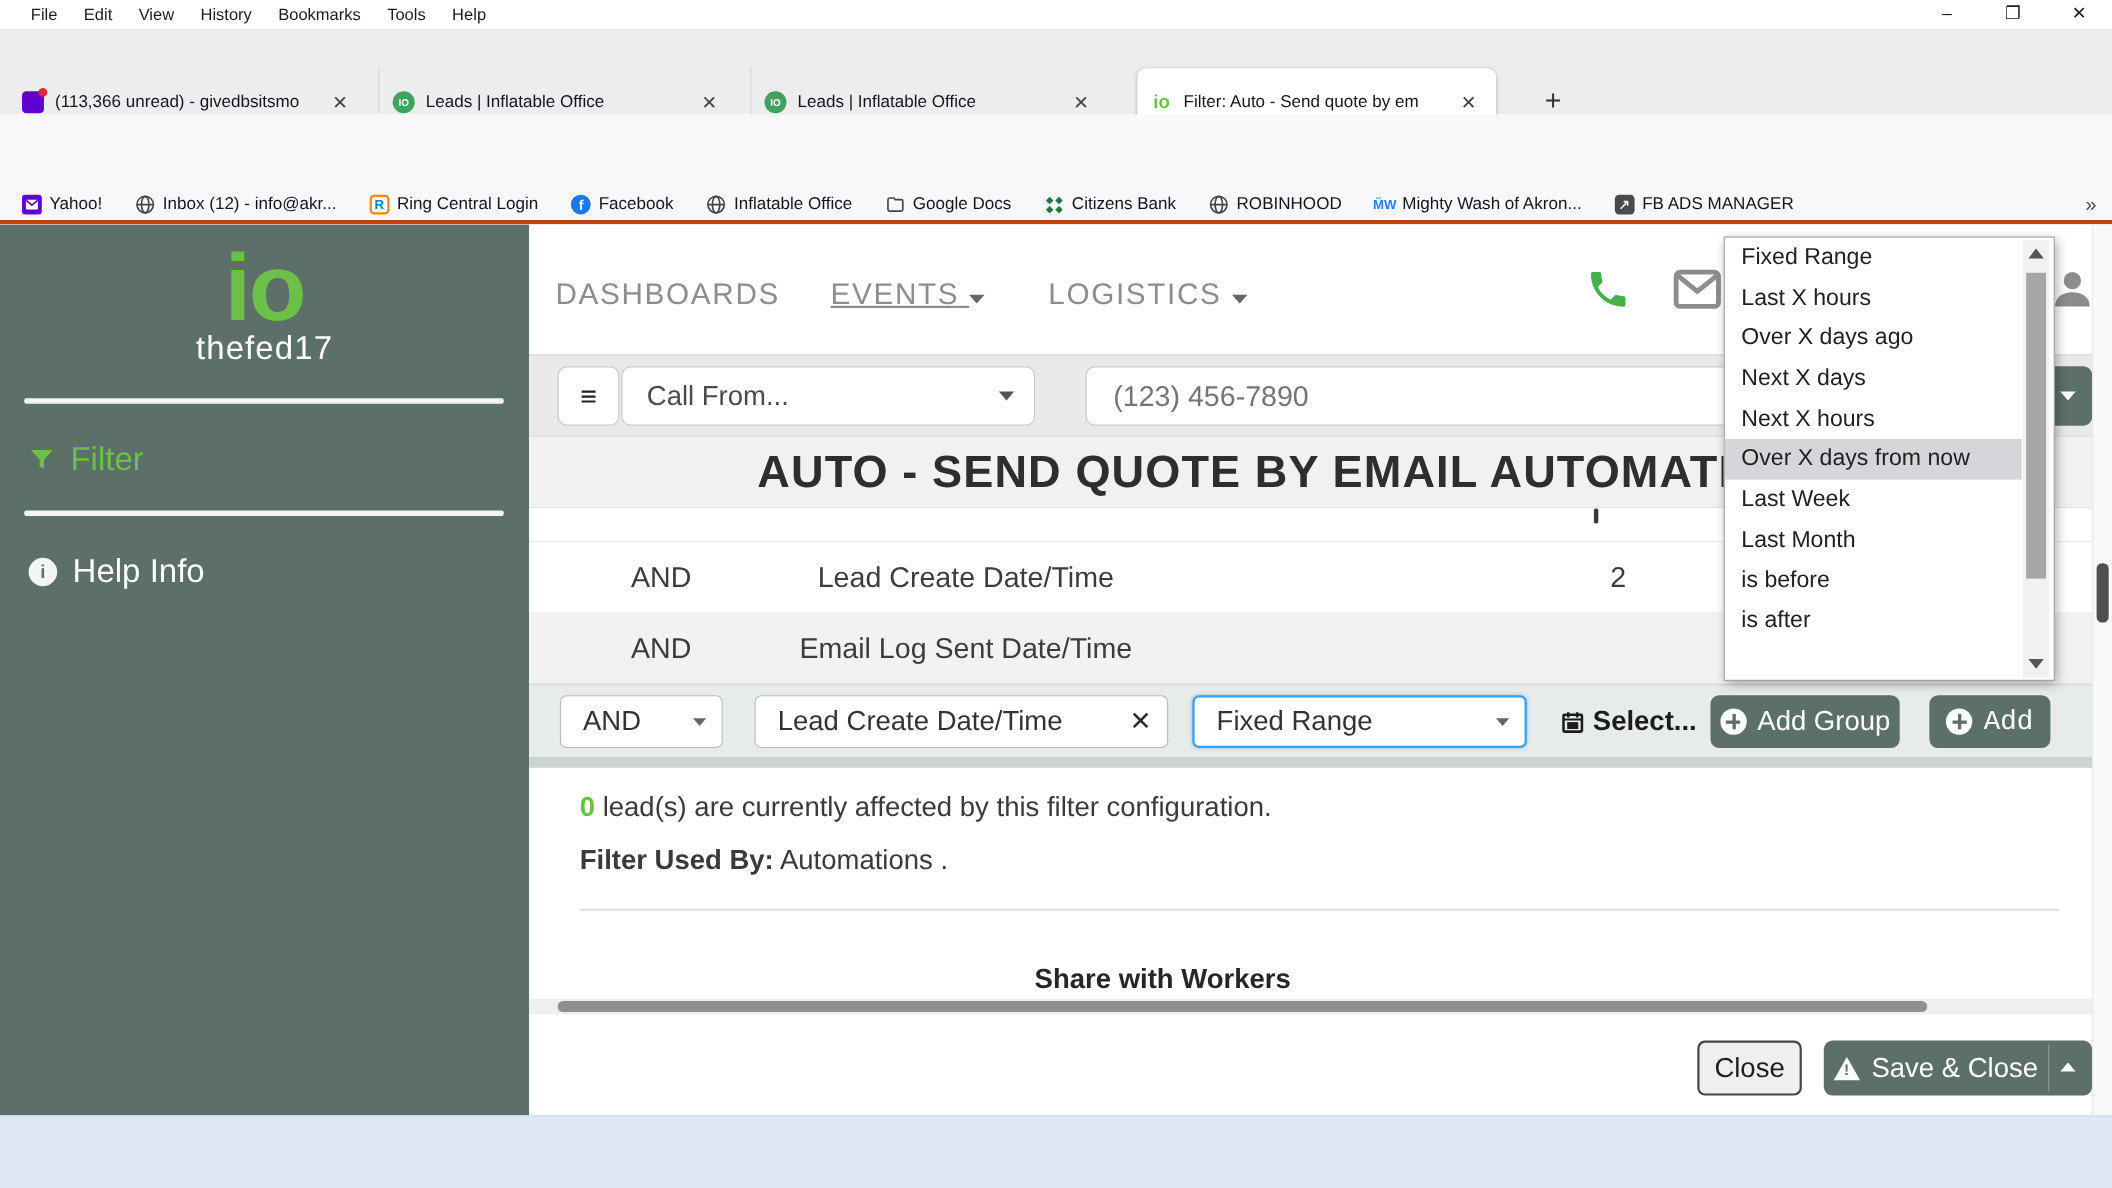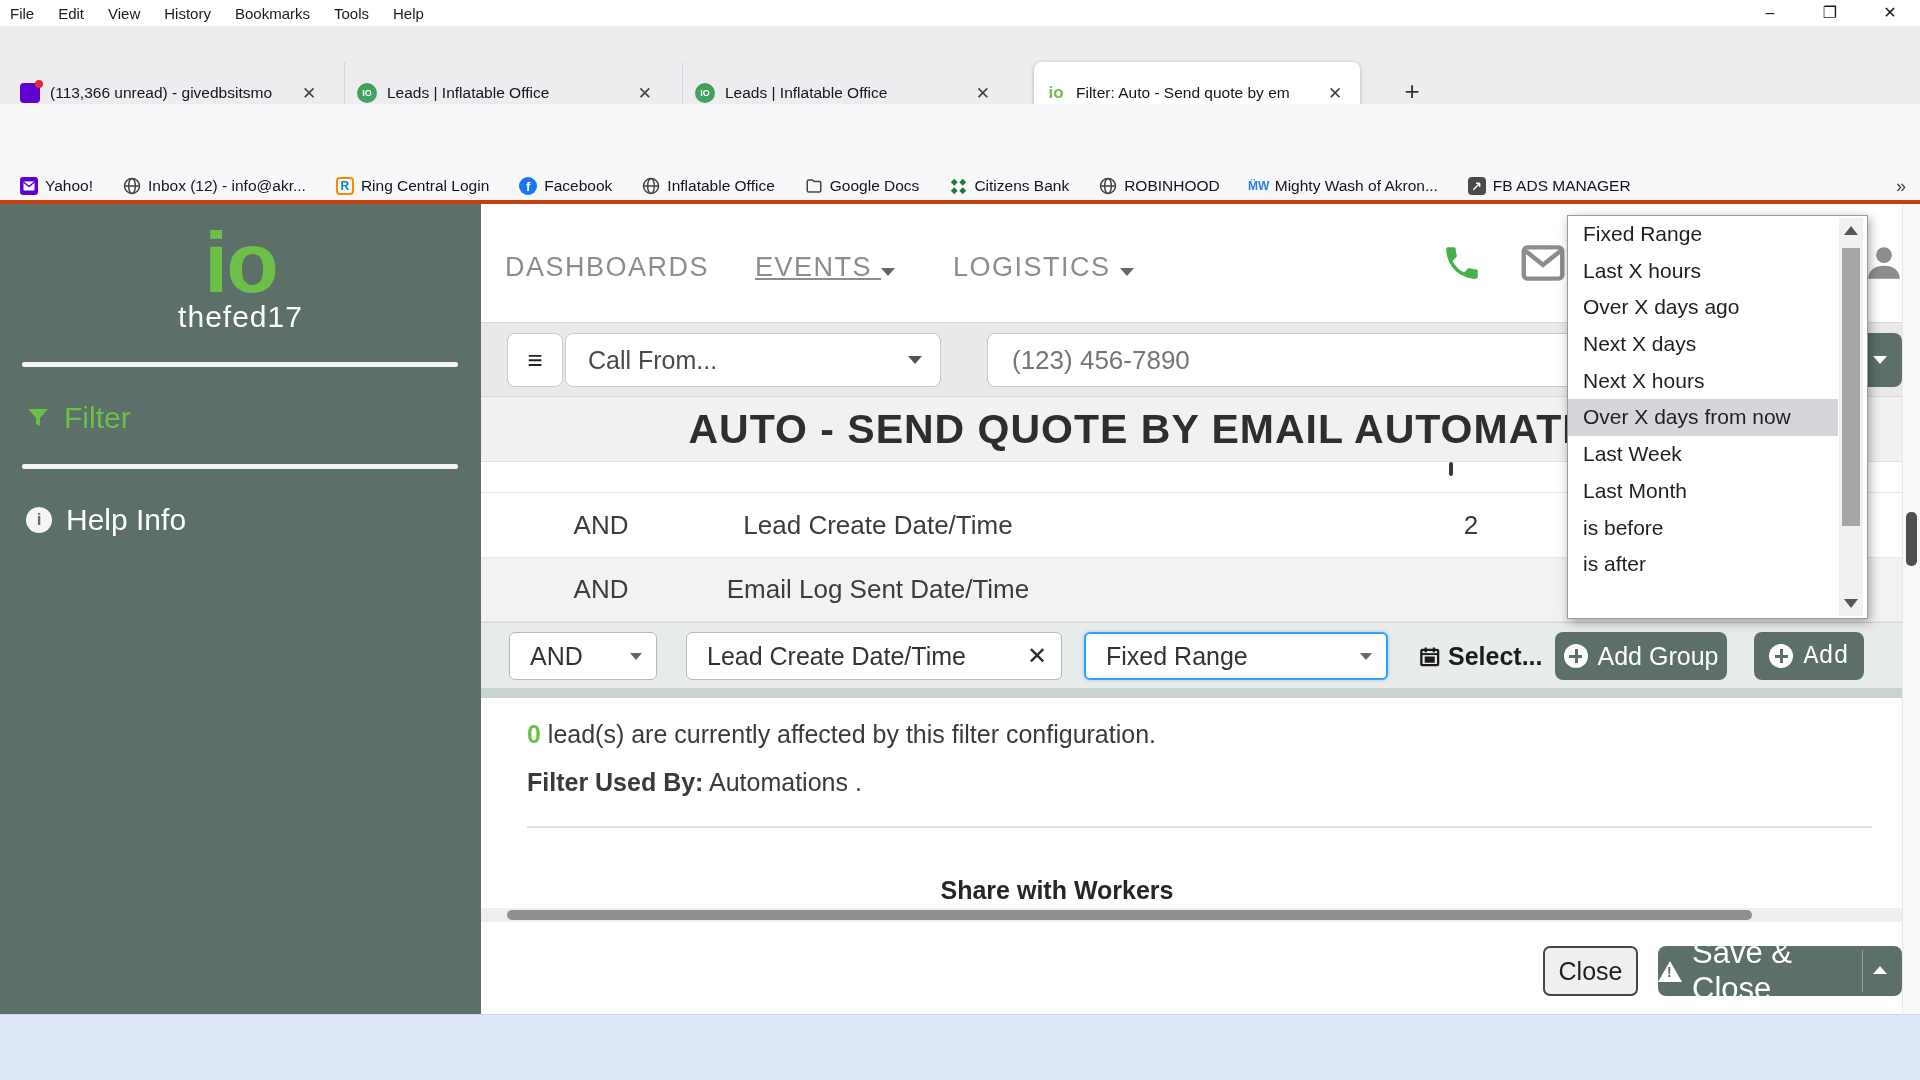--- a/index.html
+++ b/index.html
@@ -2,21 +2,21 @@
 <html><head>
 <meta charset="utf-8">
 <style>
   * { margin:0; padding:0; box-sizing:border-box; }
   html,body { width:1920px; height:1080px; overflow:hidden; font-family:"Liberation Sans",sans-serif; }
   #screen { position:relative; width:1920px; height:1080px; background:#fff; }
   .abs { position:absolute; }
   .flex { display:flex; align-items:center; }
 
   
-  #menubar { left:0; top:0; width:1920px; height:26px; background:#fff; display:flex; align-items:center; padding-left:10px; gap:24px; font-size:15px; color:#1b1b1b; }
+  #menubar { left:0; top:0; width:1920px; height:26px; background:#fff; display:flex; align-items:center; padding-left:28px; gap:24px; font-size:15px; color:#1b1b1b; }
   #winctl { position:absolute; right:0; top:0; height:26px; display:flex; }
   #winctl span { width:60px; text-align:center; font-size:16px; color:#1b1b1b; line-height:26px; }
   #tabbar { left:0; top:26px; width:1920px; height:78px; background:#ededf0; }
   .tab { position:absolute; top:36px; height:62px; border-radius:8px; display:flex; align-items:center; padding:0 12px; gap:10px; font-size:15.5px; color:#15141a; }
   .tab.active { background:#fff; box-shadow:0 1px 4px rgba(0,0,0,.25); }
   .tab .title { flex:1; white-space:nowrap; overflow:hidden; max-width:240px; }
   .tab .close { font-size:17px; color:#444; padding:0 2px; }
   .fav { width:20px; height:20px; border-radius:50%; background:#43a15f; color:#fff; font-size:9px; font-weight:bold; display:flex; align-items:center; justify-content:center; flex:none; }
   .fav.mail { border-radius:4px; background:#5f01d1; position:relative; }
   .fav.mail:after { content:""; position:absolute; right:-3px; top:-3px; width:8px; height:8px; border-radius:50%; background:#e0283a; }
@@ -380,21 +380,21 @@
       </div>
       <div class="abs" style="left:46px;top:622px;width:1345px;height:2px;background:#e2e2e2;"></div>
 
       <div class="abs" style="left:24px;top:672px;width:1104px;text-align:center;font-size:25px;font-weight:bold;color:#262626;">Share with Workers</div>
 
       <div id="hscroll" class="abs">
           <div id="hthumb"></div>
         </div>
 
       <div class="abs" style="left:1062px;top:742px;width:95px;height:50px;background:#efeff1;border:2px solid #454545;border-radius:7px;text-align:center;line-height:46px;font-size:25px;color:#1f1f1f;">Close</div>
-      <div class="abs slatebtn" style="left:1177px;top:742px;width:244px;height:50px;font-size:31px;padding-right:40px;">
+      <div class="abs slatebtn" style="left:1177px;top:742px;width:244px;height:50px;font-size:25px;padding-right:40px;">
         <span class="warn"></span>
         <span>Save &amp; Close</span>
       </div>
       <div class="abs" style="left:1381px;top:746px;width:1px;height:42px;background:#8fa09a;"></div>
       <span class="caret up w abs" style="left:1392px;top:762px;"></span>
 
       <div id="vscroll" class="abs">
           <div id="vthumb"></div>
         </div>
 

